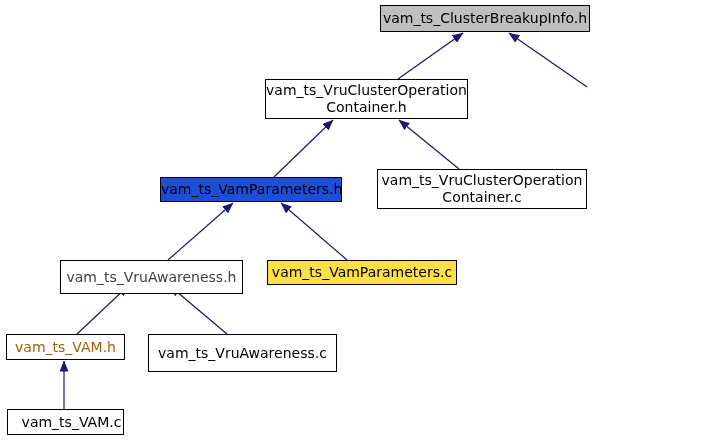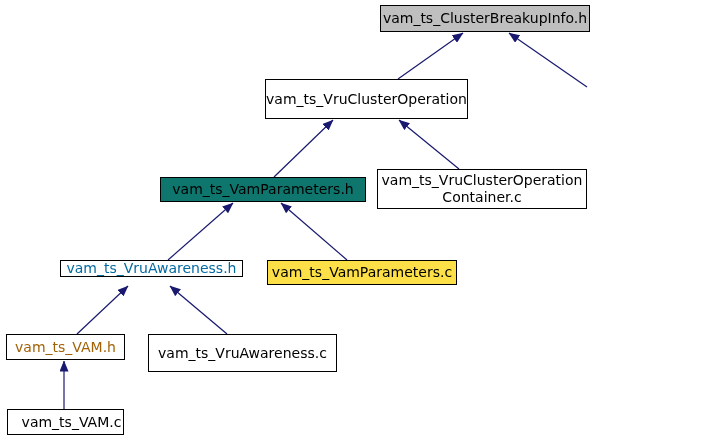--- a/index.html
+++ b/index.html
@@ -50,29 +50,30 @@
       <line x1="347" y1="260" x2="281" y2="203" class="edge" stroke="#191970" stroke-width="1.2" marker-end="url(#arrowhead)"></line>
       <line x1="77" y1="334" x2="128" y2="286" class="edge" stroke="#191970" stroke-width="1.2" marker-end="url(#arrowhead)"></line>
       <line x1="227" y1="334" x2="170" y2="286" class="edge" stroke="#191970" stroke-width="1.2" marker-end="url(#arrowhead)"></line>
       <line x1="64" y1="409" x2="64" y2="361" class="edge" stroke="#191970" stroke-width="1.2" marker-end="url(#arrowhead)"></line>
     </svg>
 <div class="node highlighted" style="left: 380px; top: 5px; width: 210px; height: 27px; border-color: rgb(0, 0, 0); color: rgb(0, 0, 0); background: rgb(191, 191, 191);">
       <span class="node-line">vam_ts_ClusterBreakupInfo.h</span>
     </div>
     <div class="node" style="left: 265px; top: 79px; width: 203px; height: 40px; border-color: rgb(0, 0, 0); color: rgb(0, 0, 0); background: rgb(255, 255, 255);">
       <span class="node-line">vam_ts_VruClusterOperation</span>
+      <span class="node-line">Container.h</span>
     </div>
-    <div class="node" style="left: 160px; top: 177px; width: 206px; height: 25px; border-color: rgb(0, 0, 0); color: rgb(0, 0, 0); background: #0f766e;">
+    <div class="node" style="left: 160px; top: 177px; width: 182px; height: 25px; border-color: rgb(0, 0, 0); color: rgb(0, 0, 0); background: #1d4ed8;">
       <span class="node-line">vam_ts_VamParameters.h</span>
     </div>
     <div class="node" style="left: 377px; top: 169px; width: 210px; height: 40px; border-color: rgb(0, 0, 0); color: rgb(0, 0, 0); background: rgb(255, 255, 255);">
       <span class="node-line">vam_ts_VruClusterOperation</span>
       <span class="node-line">Container.c</span>
     </div>
-    <div class="node" style="left: 60px; top: 260px; width: 183px; height: 17px; border-color: rgb(0, 0, 0); color: #0369a1; background: rgb(255, 255, 255);">
+    <div class="node" style="left: 60px; top: 260px; width: 183px; height: 34px; border-color: rgb(0, 0, 0); color: #404040; background: rgb(255, 255, 255);">
       <span class="node-line">vam_ts_VruAwareness.h</span>
     </div>
     <div class="node" style="left: 267px; top: 260px; width: 190px; height: 25px; border-color: rgb(0, 0, 0); color: rgb(0, 0, 0); background: #fde047;">
       <span class="node-line">vam_ts_VamParameters.c</span>
     </div>
     <div class="node" style="left: 6px; top: 334px; width: 119px; height: 26px; border-color: rgb(0, 0, 0); color: #a16207; background: rgb(255, 255, 255);">
       <span class="node-line">vam_ts_VAM.h</span>
     </div>
     <div class="node" style="left: 148px; top: 334px; width: 189px; height: 38px; border-color: rgb(0, 0, 0); color: rgb(0, 0, 0); background: rgb(255, 255, 255);">
       <span class="node-line">vam_ts_VruAwareness.c</span>

